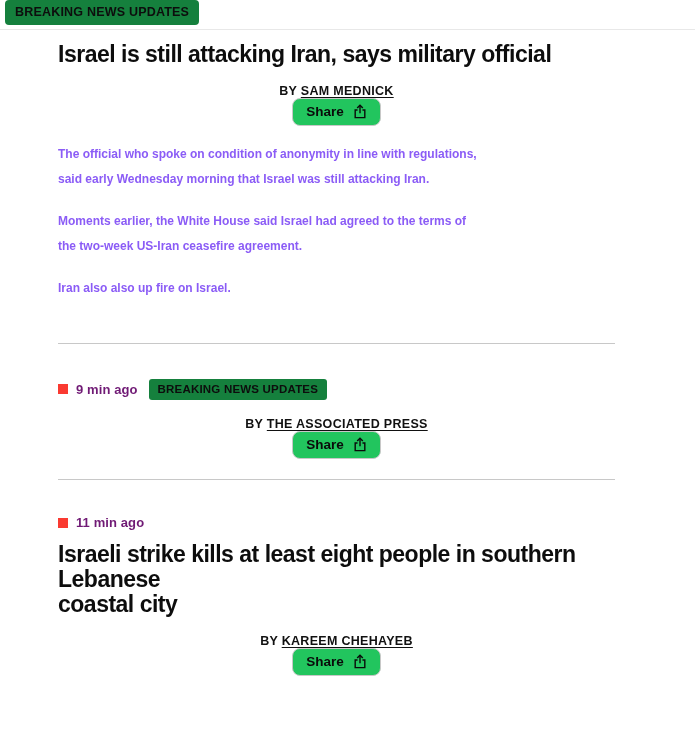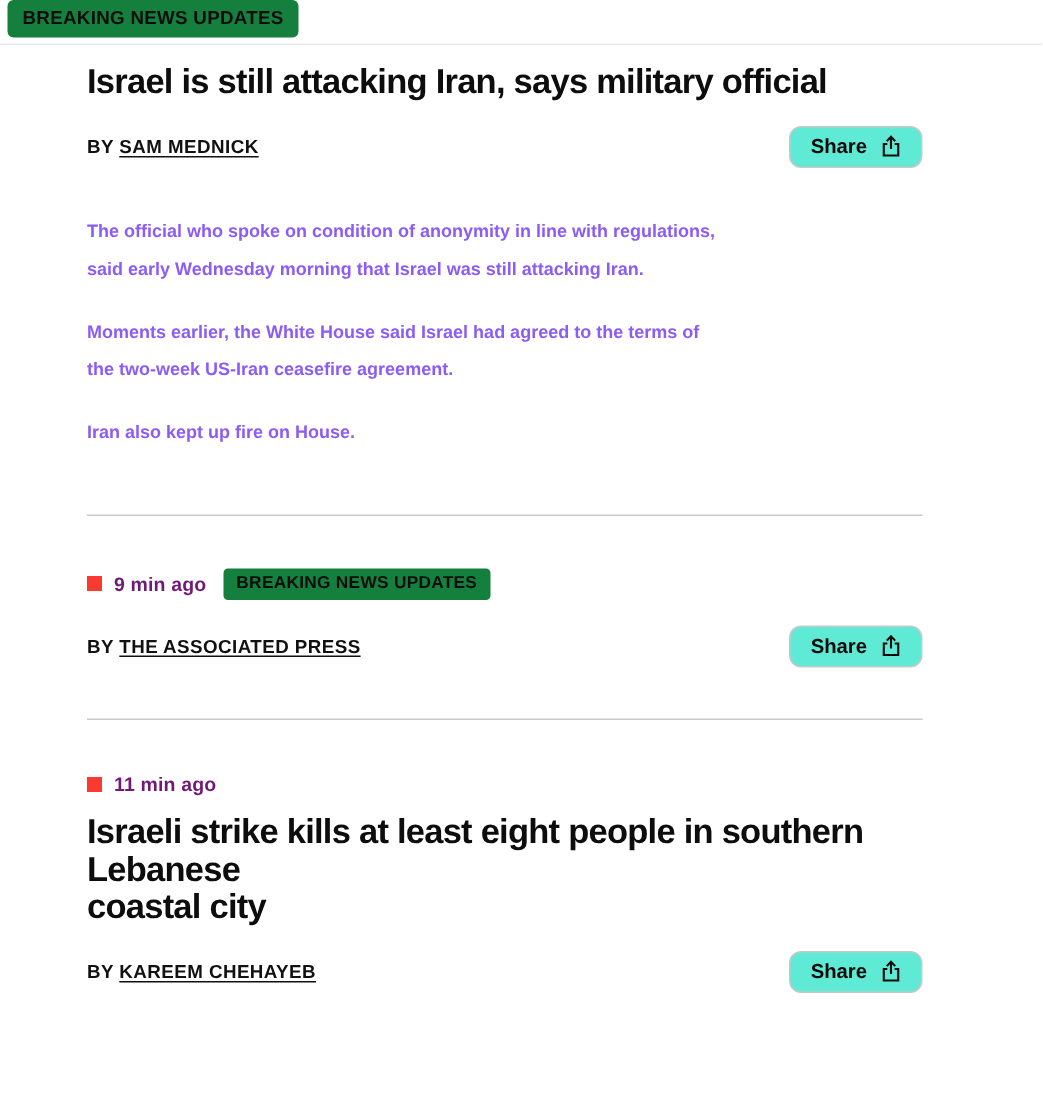--- a/index.html
+++ b/index.html
@@ -42,38 +42,39 @@
     white-space: pre-line;
   }
   .post-1 .headline { margin-top: 12px; }
 
   .byline-row {
     display: flex;
     justify-content: space-between;
     align-items: center;
     margin-top: 17px;
     height: 28px;
+    flex-direction: column;
   }
   .byline {
     font-size: 12.5px;
     font-weight: bold;
     font-stretch: condensed;
     letter-spacing: 0.3px;
     color: #111111;
   }
   .byline .author-link {
     color: #111111;
     text-decoration: underline;
     text-underline-offset: 2px;
   }
   .share-btn {
     display: inline-flex;
     align-items: center;
     gap: 9px;
-    background: #5eead4;
+    background: #22c55e;
     border: 1px solid #c8c8c8;
     border-radius: 8px;
     padding: 5px 13px 6px;
     font-family: "Liberation Sans", sans-serif;
     font-weight: bold;
     font-size: 13.5px;
     color: #0a0a0a;
     cursor: pointer;
     height: 28px;
   }
@@ -148,21 +149,21 @@
             <path d="M5.2 6.8 H2.5 V15.5 H13.5 V6.8 H10.8" fill="none" stroke="#0a0a0a" stroke-width="1.6"></path>
           </svg>
         </span>
       </button>
     </div>
     <div class="post-body">
       <p>The official who spoke on condition of anonymity in line with regulations,
 said early Wednesday morning that Israel was still attacking Iran.</p>
       <p>Moments earlier, the White House said Israel had agreed to the terms of
 the two-week US-Iran ceasefire agreement.</p>
-      <p>Iran also kept up fire on House.</p>
+      <p>Iran also also up fire on Israel.</p>
     </div>
   </article>
 
   <hr class="divider divider-1">
 
   <article class="post post-2">
     <div class="meta-row">
       <span class="timestamp">
         <span class="red-square"></span>
         <span>9 min ago</span>

